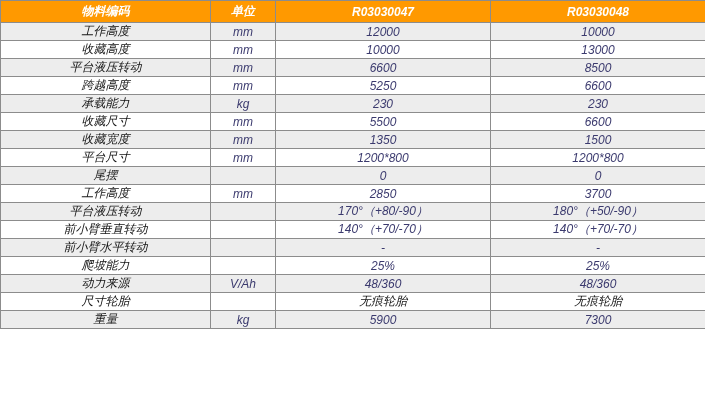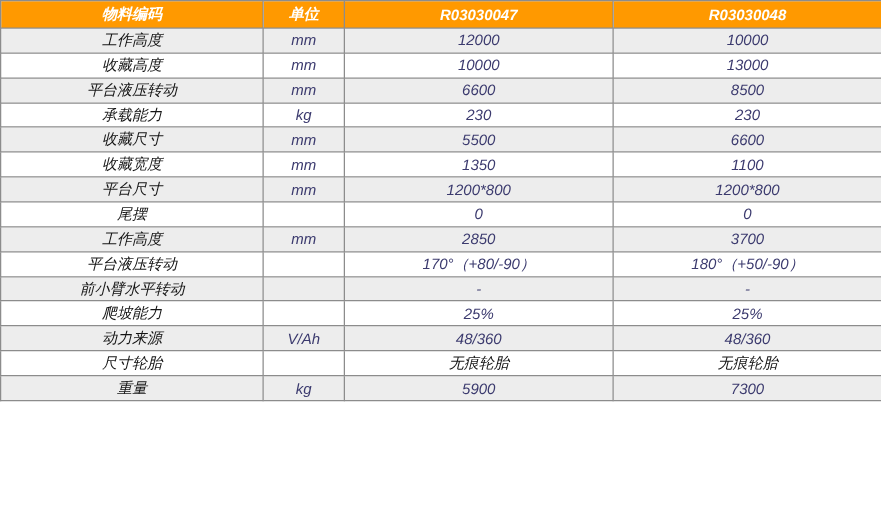--- a/index.html
+++ b/index.html
@@ -74,36 +74,42 @@
           <td class="value">10000</td>
           <td class="value">13000</td>
         </tr>
         <tr>
           <td class="label">平台液压转动</td>
           <td class="value">mm</td>
           <td class="value">6600</td>
           <td class="value">8500</td>
         </tr>
         <tr>
+          <td class="label">跨越高度</td>
+          <td class="value">mm</td>
+          <td class="value">5250</td>
+          <td class="value">6600</td>
+        </tr>
+        <tr>
           <td class="label">承载能力</td>
           <td class="value">kg</td>
           <td class="value">230</td>
           <td class="value">230</td>
         </tr>
         <tr>
           <td class="label">收藏尺寸</td>
           <td class="value">mm</td>
           <td class="value">5500</td>
           <td class="value">6600</td>
         </tr>
         <tr>
           <td class="label">收藏宽度</td>
           <td class="value">mm</td>
           <td class="value">1350</td>
-          <td class="value">1100</td>
+          <td class="value">1500</td>
         </tr>
         <tr>
           <td class="label">平台尺寸</td>
           <td class="value">mm</td>
           <td class="value">1200*800</td>
           <td class="value">1200*800</td>
         </tr>
         <tr>
           <td class="label">尾摆</td>
           <td class="value"></td>
@@ -114,20 +120,26 @@
           <td class="label">工作高度</td>
           <td class="value">mm</td>
           <td class="value">2850</td>
           <td class="value">3700</td>
         </tr>
         <tr>
           <td class="label">平台液压转动</td>
           <td class="value"></td>
           <td class="value">170°（+80/-90）</td>
           <td class="value">180°（+50/-90）</td>
+        </tr>
+        <tr>
+          <td class="label">前小臂垂直转动</td>
+          <td class="value"></td>
+          <td class="value">140°（+70/-70）</td>
+          <td class="value">140°（+70/-70）</td>
         </tr>
         <tr>
           <td class="label">前小臂水平转动</td>
           <td class="value"></td>
           <td class="value">-</td>
           <td class="value">-</td>
         </tr>
         <tr>
           <td class="label">爬坡能力</td>
           <td class="value"></td>

